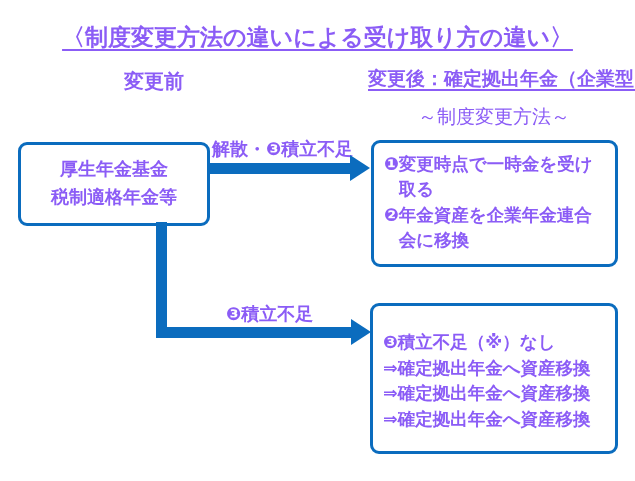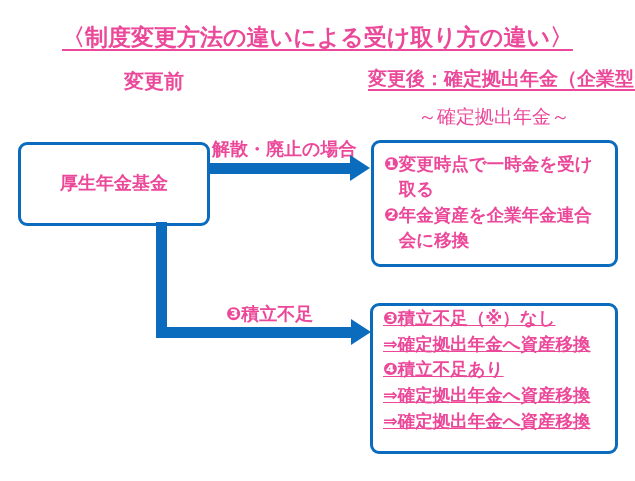--- a/index.html
+++ b/index.html
@@ -7,21 +7,21 @@
     padding: 0;
     background: #ffffff;
     font-family: "Liberation Sans", "DejaVu Sans", sans-serif;
   }
   .stage {
     position: relative;
     width: 635px;
     height: 481px;
     background: #ffffff;
     overflow: hidden;
-    color: #ec4899;
+    color: #8b5cf6;
   }
   .title {
     position: absolute;
     left: 0;
     top: 22px;
     width: 635px;
     text-align: center;
     font-size: 23px;
     font-weight: 700;
     text-decoration: underline;
@@ -77,25 +77,24 @@
     left: 371px; top: 140px;
     width: 247px; height: 127px;
     padding: 9px 8px 6px 10px;
     font-size: 17.5px;
     font-weight: 700;
     line-height: 1.45;
   }
   .result2 {
     left: 370px; top: 303px;
     width: 248px; height: 151px;
-    padding: 0 6px 6px 10px;
+    padding: 24px 6px 6px 10px;
     font-size: 17.5px;
     font-weight: 700;
     line-height: 1.47;
-    text-decoration: underline;
   }
   .item {
     display: flex;
     align-items: flex-start;
   }
   .item .marker { flex: 0 0 auto; }
   .item .itext { flex: 1 1 auto; }
   .shaft {
     position: absolute;
     background: var(--accent, #0b6cbe);
@@ -123,27 +122,28 @@
 </style>
 </head>
 <body>
 
 <div class="stage">
 
   <div class="title">〈制度変更方法の違いによる受け取り方の違い〉</div>
 
   <div class="col-label before">変更前</div>
   <div class="col-label after">変更後：確定拠出年金（企業型）</div>
-  <div class="sub-label">～確定拠出年金～</div>
+  <div class="sub-label">～制度変更方法～</div>
 
   <div class="box source">
     <div>厚生年金基金</div>
+    <div>税制適格年金等</div>
   </div>
 
-  <div class="arrow-label label1">解散・廃止の場合</div>
+  <div class="arrow-label label1">解散・❸積立不足</div>
   <div class="shaft h1"></div>
   <div class="head h1head"></div>
 
   <div class="shaft v2"></div>
   <div class="arrow-label label2">❸積立不足</div>
   <div class="shaft h2"></div>
   <div class="head h2head"></div>
 
   <div class="box result1">
     <div class="item">
@@ -152,18 +152,17 @@
     </div>
     <div class="item">
       <span class="marker">❷</span>
       <span class="itext">年金資産を企業年金連合会に移換</span>
     </div>
   </div>
 
   <div class="box result2">
     <div>❸積立不足（※）なし</div>
     <div>⇒確定拠出年金へ資産移換</div>
-    <div>❹積立不足あり</div>
     <div>⇒確定拠出年金へ資産移換</div>
     <div>⇒確定拠出年金へ資産移換</div>
   </div>
 
 </div>
 
 </body></html>

